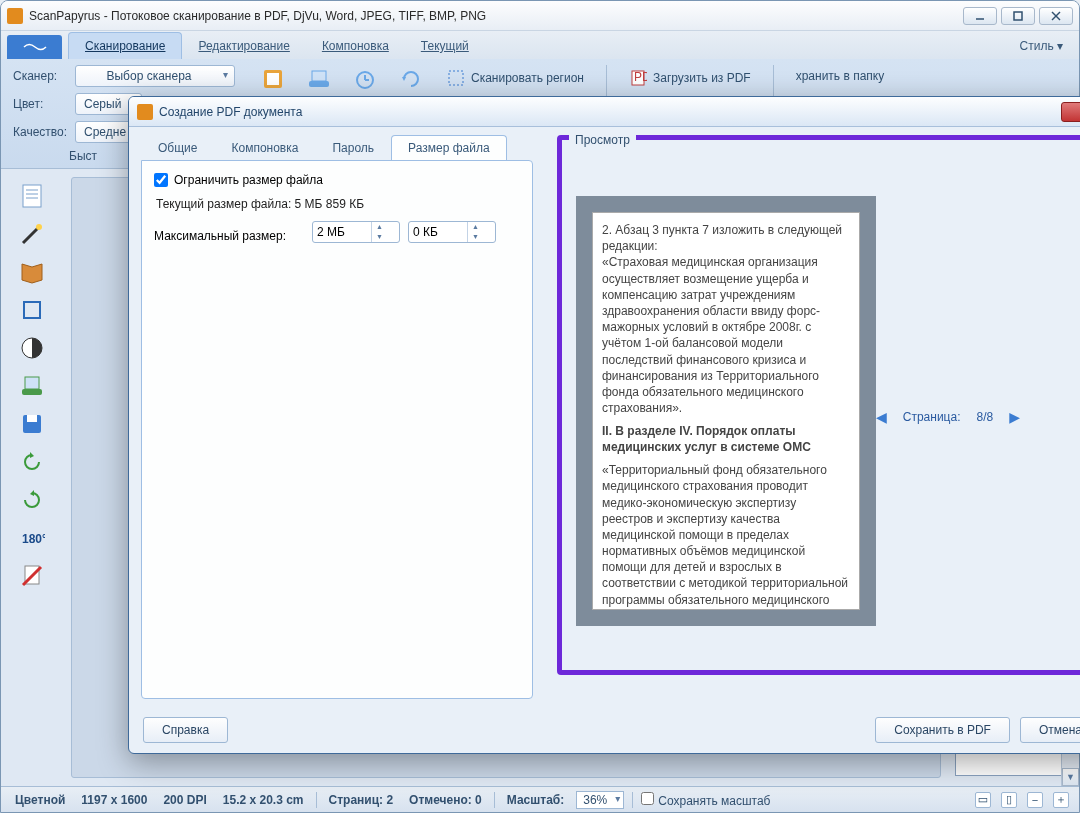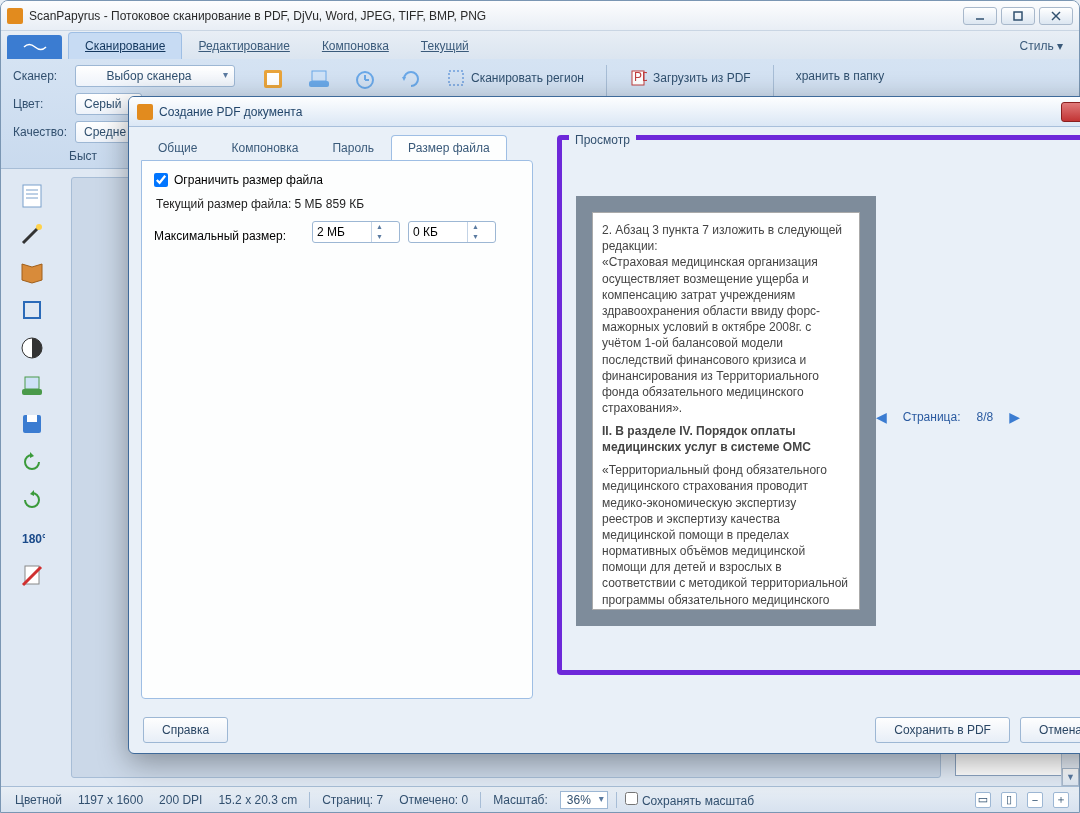--- a/index.html
+++ b/index.html
@@ -47,21 +47,21 @@
 .thumb { background: #fff; border: 1px solid #8aa2bf; height: 200px; position: relative; padding-top: 18px; overflow: hidden; }
 .thumb-head { position: absolute; top: 0; left: 0; right: 0; height: 18px; background: #6b88a9; color: #fff; font-size: 11px; display: flex; align-items: center; padding-left: 6px; }
 .thumb-body { padding: 4px; font-size: 4px; color: #555; line-height: 1.2; overflow: hidden; }
 .vscroll { position: absolute; right: 0; top: 0; bottom: 0; width: 18px; background: #e8eef5; border-left: 1px solid #b8c8db; display: flex; flex-direction: column; }
 .vscroll .arrow { height: 18px; background: linear-gradient(#fff,#dce6f1); border: 1px solid #a8b8cb; display:flex;align-items:center;justify-content:center; font-size: 9px; color: #5a7aa0; }
 .vscroll .track { flex: 1; background: #e3eaf3; position: relative; }
 .vscroll .handle { position: absolute; top: 0; left: 2px; right: 2px; height: 60px; background: linear-gradient(#d7e4f4,#b8cfea); border: 1px solid #8aa6c5; border-radius: 3px; }
 
 
 .statusbar { height: 26px; background: linear-gradient(#e8eef5,#d7e2ef); border-top: 1px solid #a7bdd6; display: flex; align-items: center; padding: 0 10px; gap: 8px; color: #32506f; }
-.statusbar .sseg { padding: 0 4px; }
+.statusbar .sseg { padding: 0 4px; font-weight: bold; }
 .statusbar .divider { width: 1px; height: 16px; background: #a7bdd6; }
 .statusbar .zoomval { background: #fff; border: 1px solid #9db7d4; padding: 1px 16px 1px 6px; position: relative; }
 .statusbar .zoomval::after { content:"▾"; position:absolute; right:3px; top:1px; font-size:10px; color:#5a7aa0; }
 .statusbar input[type=checkbox]{ margin-right:4px; }
 .zoomicons { display:flex; gap:10px; margin-left:auto; }
 .zoomicons span { width:16px;height:16px;border:1px solid #9db7d4;border-radius:2px;display:flex;align-items:center;justify-content:center;background:#fff;font-size:11px;color:#30506f; }
 
 
 .modal { position: absolute; left: 128px; top: 96px; width: 988px; height: 658px; background: #e9f0f8; border: 1px solid #3f6a9a; border-radius: 6px; box-shadow: 0 8px 30px rgba(0,0,0,0.35); display: flex; flex-direction: column; overflow: hidden; }
 .modal-titlebar { height: 30px; background: linear-gradient(#fdfeff,#dbe7f5); display: flex; align-items: center; padding: 0 8px; border-bottom: 1px solid #a8bfdb; }
@@ -315,21 +315,21 @@
       <div class="arrow">▼</div>
     </div>
   </div>
 
   <div class="statusbar">
     <span class="sseg">Цветной</span>
     <span class="sseg">1197 x 1600</span>
     <span class="sseg">200 DPI</span>
     <span class="sseg">15.2 x 20.3 cm</span>
     <div class="divider"></div>
-    <span class="sseg">Страниц: 7</span>
+    <span class="sseg">Страниц: 2</span>
     <span class="sseg">Отмечено: 0</span>
     <div class="divider"></div>
     <span class="sseg">Масштаб:</span>
     <span class="zoomval">36%</span>
     <div class="divider"></div>
     <label><input type="checkbox" style=""><span>Сохранять масштаб</span></label>
     <div class="zoomicons">
       <span>▭</span>
       <span>▯</span>
       <span>−</span>

